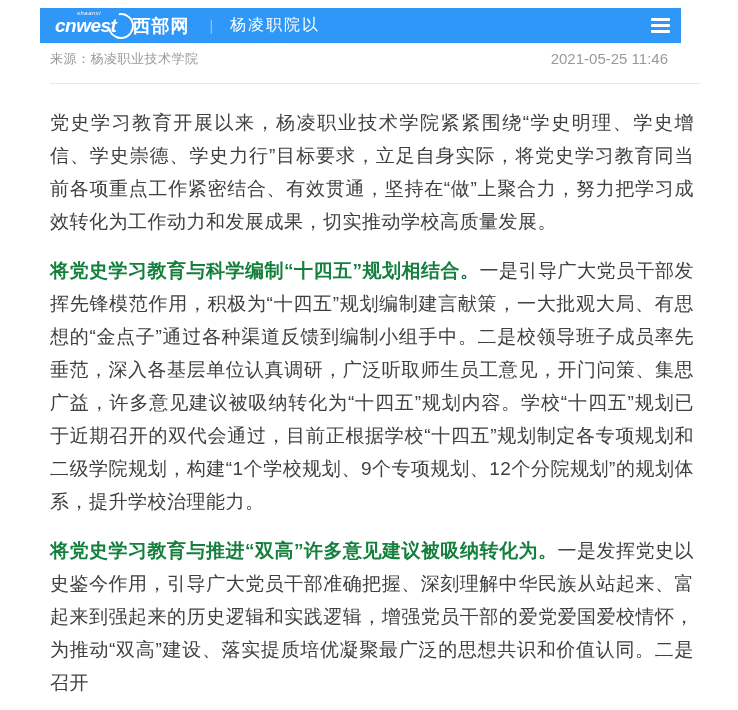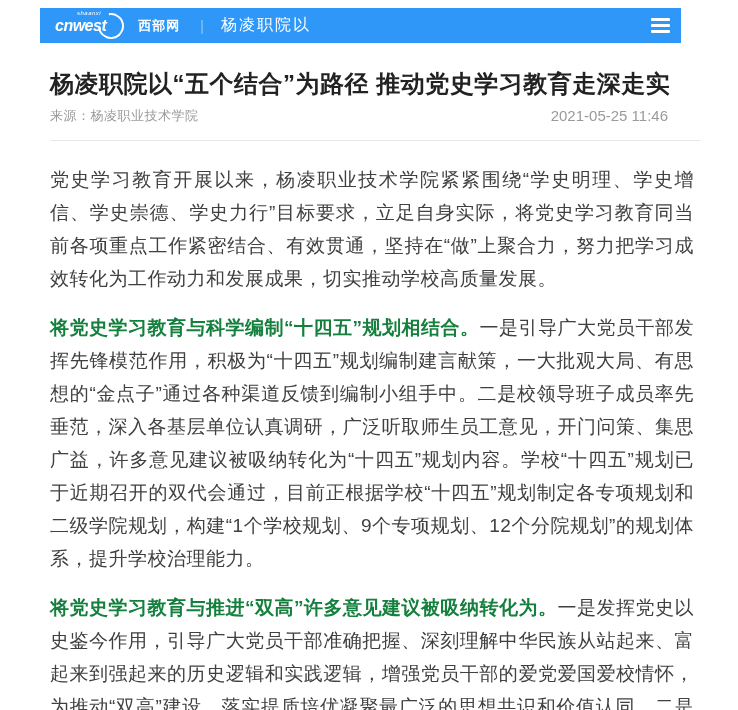--- a/index.html
+++ b/index.html
@@ -9,33 +9,33 @@
     font-family:"Liberation Sans","DejaVu Sans",sans-serif;
   }
   
   .header{
     position:absolute;left:40px;top:8px;width:641px;height:35px;
     background:#2e97f7;display:flex;align-items:center;
   }
   .logo{display:flex;align-items:center;margin-left:15px;cursor:pointer;}
   .brand-wrap{position:relative;display:inline-block;padding-right:10px;}
   .brand{
-    font-size:16px;font-weight:bold;font-style:italic;color:#ffffff;
+    font-size:19px;font-weight:bold;font-style:italic;color:#ffffff;
     letter-spacing:-0.5px;line-height:20px;
   }
   .brand-sub{
     position:absolute;top:-6px;left:22px;font-size:6px;font-style:italic;
     color:#ffffff;letter-spacing:0.5px;
   }
   .brand-ring{
     position:absolute;right:-8px;top:-3px;width:22px;height:22px;
     border:2.5px solid #ffffff;border-radius:50%;border-left-color:transparent;
     transform:rotate(35deg);
   }
-  .site-name{font-size:13px;font-weight:bold;color:#ffffff;margin-left:22px;letter-spacing:1px;}
+  .site-name{font-size:18px;font-weight:bold;color:#ffffff;margin-left:6px;letter-spacing:1px;}
   .head-divider{color:rgba(255,255,255,0.45);font-size:14px;margin:0 17px 0 20px;}
   .section{font-size:16px;color:#ffffff;letter-spacing:2px;cursor:pointer;}
   .spacer{flex:1;}
   .hamburger{margin-right:11px;cursor:pointer;padding:4px 0;}
   .hamburger span{display:block;width:19px;height:2.5px;background:#ffffff;border-radius:1px;margin:3.5px 0;}
   
   .content{position:absolute;left:50px;top:43px;width:660px;}
   .title{
     margin:24px 0 0 0;font-size:24px;line-height:33px;font-weight:bold;
     color:#222222;letter-spacing:0.5px;
@@ -67,21 +67,20 @@
   <span class="section">杨凌职院以</span>
   <span class="spacer"></span>
   <div class="hamburger">
     <span></span>
       <span></span>
       <span></span>
   </div>
 </div>
 
 <div class="content">
-  <h1 class="title">杨凌职院以“五个结合”为路径 推动党史学习教育走深走实</h1>
   <div class="meta">
     <span class="source"><span>来源：</span><span>杨凌职业技术学院</span></span>
     <span class="date">2021-05-25 11:46</span>
   </div>
   <div class="rule"></div>
   <div class="article-body">
       <p class="para">党史学习教育开展以来，杨凌职业技术学院紧紧围绕“学史明理、学史增信、学史崇德、学史力行”目标要求，立足自身实际，将党史学习教育同当前各项重点工作紧密结合、有效贯通，坚持在“做”上聚合力，努力把学习成效转化为工作动力和发展成果，切实推动学校高质量发展。</p>
       <p class="para"><b>将党史学习教育与科学编制“十四五”规划相结合。</b>一是引导广大党员干部发挥先锋模范作用，积极为“十四五”规划编制建言献策，一大批观大局、有思想的“金点子”通过各种渠道反馈到编制小组手中。二是校领导班子成员率先垂范，深入各基层单位认真调研，广泛听取师生员工意见，开门问策、集思广益，许多意见建议被吸纳转化为“十四五”规划内容。学校“十四五”规划已于近期召开的双代会通过，目前正根据学校“十四五”规划制定各专项规划和二级学院规划，构建“1个学校规划、9个专项规划、12个分院规划”的规划体系，提升学校治理能力。</p>
       <p class="para"><b>将党史学习教育与推进“双高”许多意见建议被吸纳转化为。</b>一是发挥党史以史鉴今作用，引导广大党员干部准确把握、深刻理解中华民族从站起来、富起来到强起来的历史逻辑和实践逻辑，增强党员干部的爱党爱国爱校情怀，为推动“双高”建设、落实提质培优凝聚最广泛的思想共识和价值认同。二是召开</p>
     </div>

